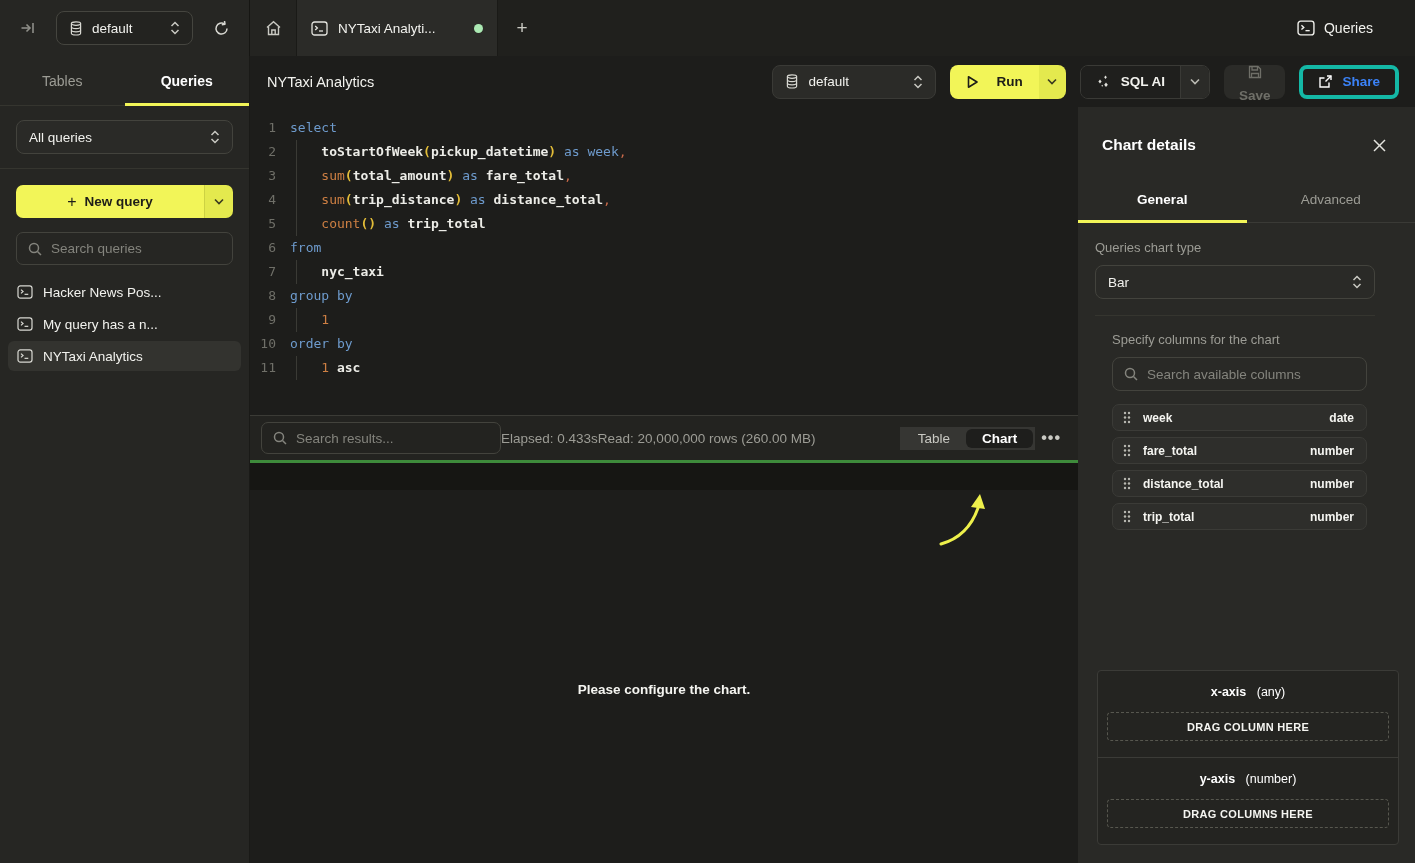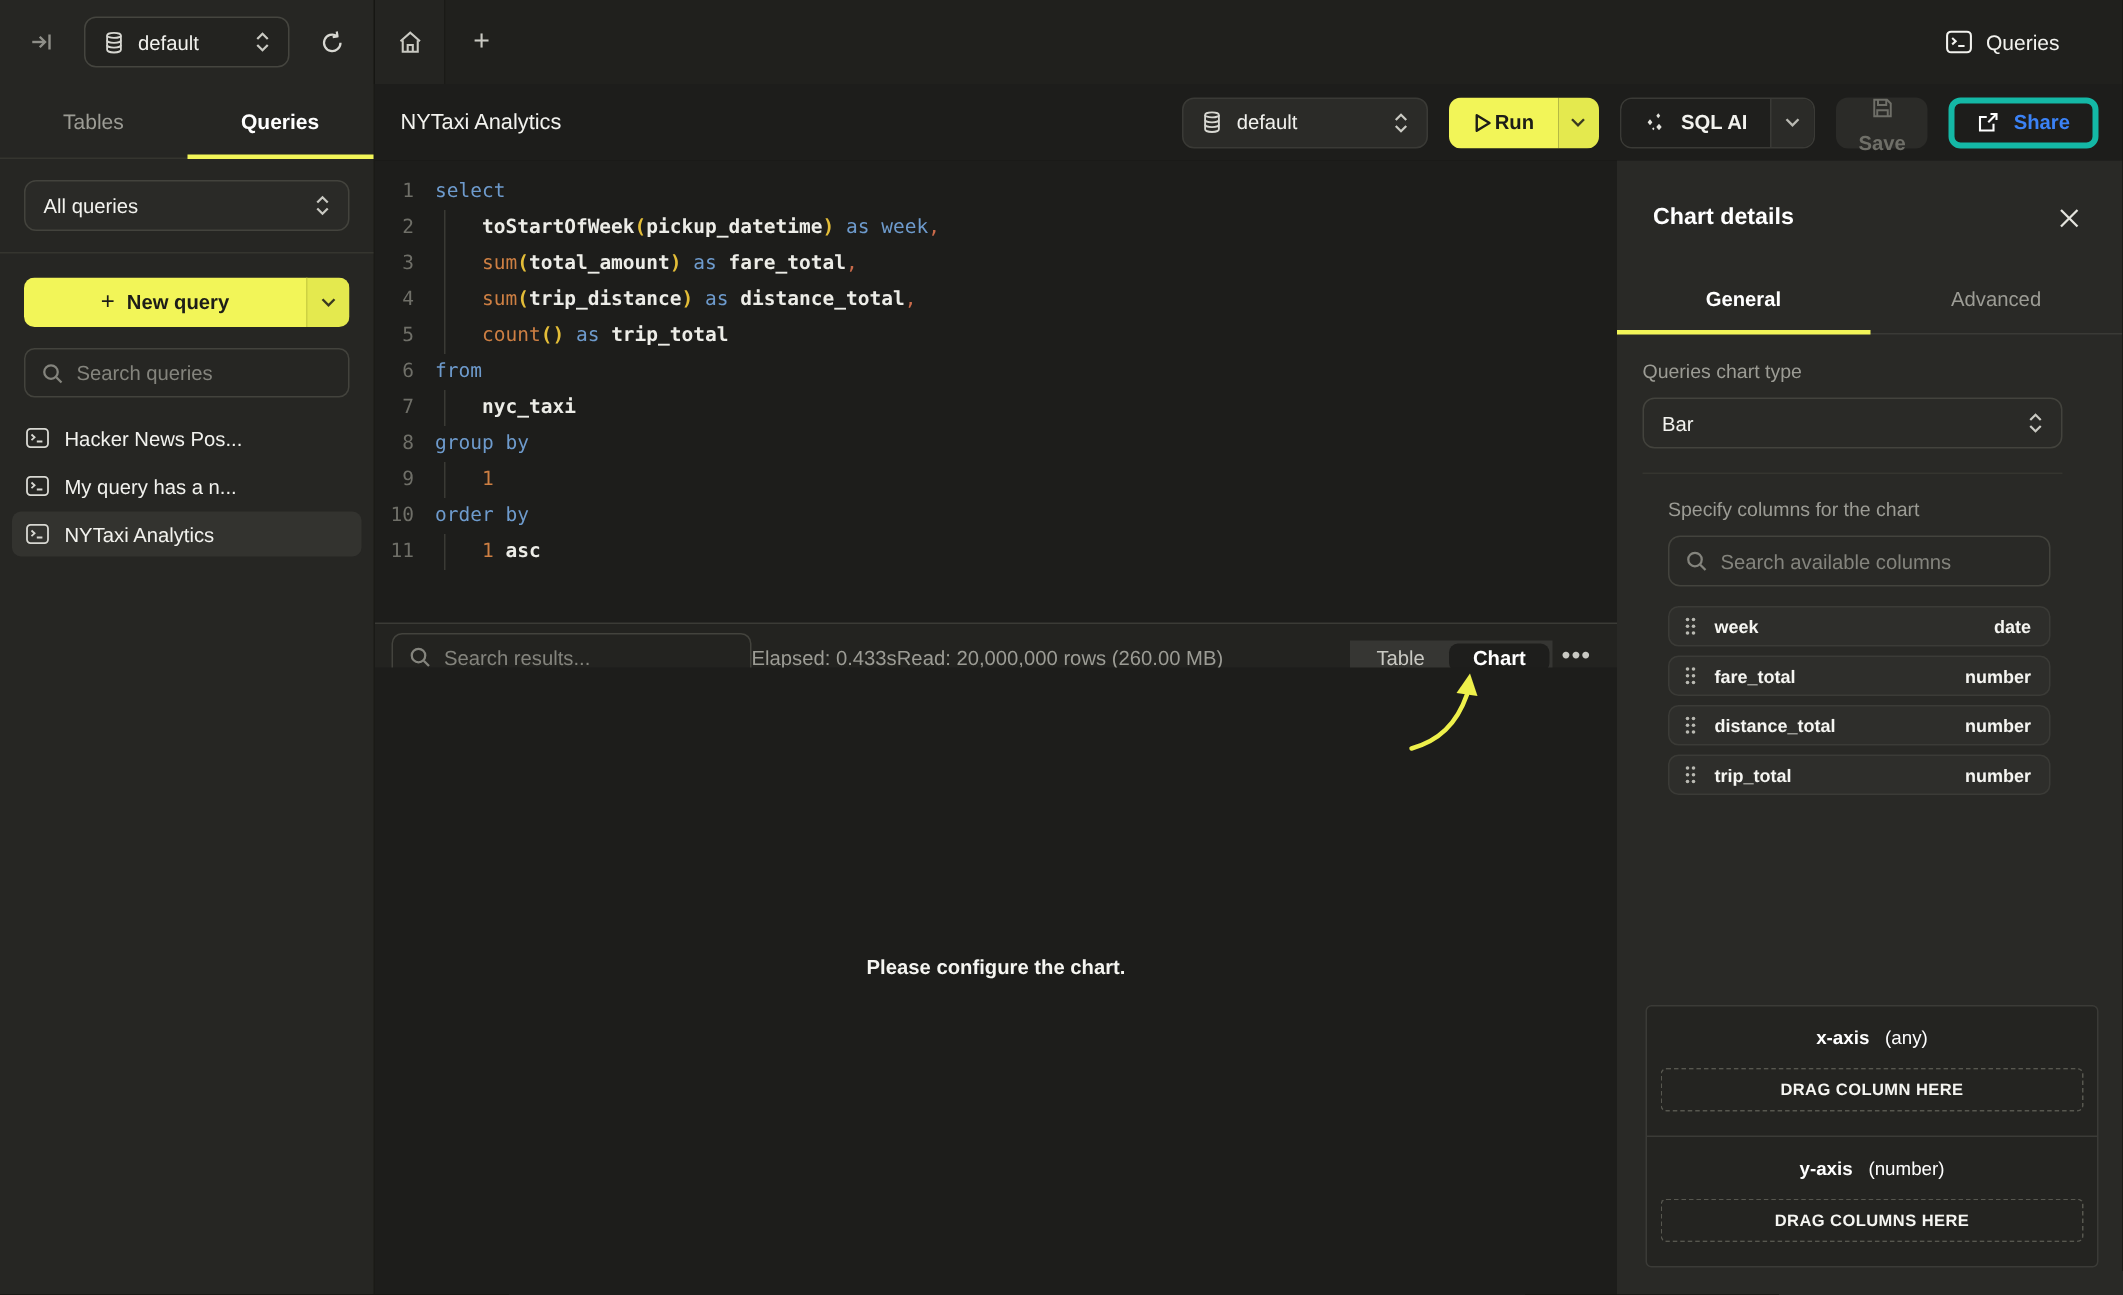--- a/index.html
+++ b/index.html
@@ -67,21 +67,21 @@
   .query-item.selected { background:#33332f; }
   .query-item .q-label { white-space:nowrap; overflow:hidden; }
 
   
   .main-header { position:absolute; top:56px; left:250px; width:1165px; height:51px;
     background:#1d1d1b; display:flex; align-items:center; padding:0 16px 0 17px; }
   .doc-title { font-size:14.5px; color:#f2f2ee; }
   .header-actions { margin-left:auto; display:flex; align-items:center; gap:14px; }
   .db-select-main { width:164px; background:#2b2b28; border:1px solid #3a3a36; height:34px; }
   .split-btn { display:flex; height:34px; border-radius:8px; overflow:hidden; cursor:pointer; }
-  .run-main { background:#f2f558; color:#1d1d18; display:flex; align-items:center; gap:1px;
+  .run-main { background:#f2f558; color:#1d1d18; display:flex; align-items:center; gap:17px;
     padding:0 16px; font-size:13.5px; font-weight:bold; }
   .run-caret { width:27px; background:#e4e94e; display:flex; align-items:center;
     justify-content:center; color:#3a3a20; }
   .sqlai-main { background:#1f1f1d; color:#f2f2ee; display:flex; align-items:center; gap:10px;
     padding:0 15px; font-size:13.5px; font-weight:bold; }
   .sqlai-caret { width:29px; background:#2b2b28; border-left:1px solid #3a3a36;
     display:flex; align-items:center; justify-content:center; color:#b9b9b2; }
   .sqlai-btn { border:1px solid #3a3a36; }
   .btn { display:flex; align-items:center; gap:9px; height:34px; padding:0 15px;
     border-radius:8px; font-size:13.5px; cursor:pointer; }
@@ -116,21 +116,21 @@
   .seg { display:flex; align-items:center; padding:0 16px; border-radius:6px;
     font-size:13.5px; color:#c9c9c3; cursor:pointer; }
   .seg.active { background:#1e1e1c; color:#ffffff; font-weight:bold; }
   .more-btn { color:#c9c9c3; font-size:16px; letter-spacing:1px; padding:0 6px;
     cursor:pointer; font-weight:bold; }
 
   .green-divider { position:absolute; top:460px; left:250px; width:828px; height:3px;
     background:#3e8b3b; cursor:row-resize; }
 
   
-  .chart-area { position:absolute; top:445px; left:250px; width:828px; bottom:0;
+  .chart-area { position:absolute; top:490px; left:250px; width:828px; bottom:0;
     background:#1d1d1b;text-decoration:underline; }
   .chart-msg { position:absolute; top:192px; left:0; width:100%; text-align:center;
     font-size:13.5px; font-weight:bold; color:#f5f5f1; }
   .hint-arrow { position:absolute; left:683px; top:2px; }
 
   
   .right-panel { position:absolute; top:107px; left:1078px; width:337px; bottom:0;
     background:#292926; overflow:hidden; }
   .panel-header { display:flex; align-items:center; padding:26px 24px 20px 24px; }
   .panel-title { font-size:15.5px; font-weight:bold; color:#ffffff; flex:1; }
@@ -204,20 +204,31 @@
   </div>
   <div class="tabstrip">
     <div class="home-btn">
       <span>
         <svg width="17" height="17" viewBox="0 0 17 17" fill="none" stroke="#c9c9c2" stroke-width="1.4">
           <path d="M2 7.5 L8.5 1.8 L15 7.5"></path>
           <path d="M3.5 6.8 V14.5 H13.5 V6.8"></path>
           <path d="M6.8 14.5 V10 H10.2 V14.5"></path>
         </svg>
       </span>
+    </div>
+    <div class="editor-tab">
+      <span>
+        <svg width="17" height="15" viewBox="0 0 17 15" fill="none" stroke="#e4e4de" stroke-width="1.3">
+          <rect x="1" y="1" width="15" height="13" rx="2.5"></rect>
+          <path d="M4.2 5 L6.4 7 L4.2 9"></path>
+            <path d="M8 10 H12"></path>
+        </svg>
+      </span>
+      <span class="tab-label">NYTaxi Analyti...</span>
+      <span class="unsaved-dot"></span>
     </div>
     <div class="tab-plus">+</div>
     <div class="topbar-queries">
       <span>
         <svg width="18" height="16" viewBox="0 0 17 15" fill="none" stroke="#f2f2ee" stroke-width="1.3">
           <rect x="1" y="1" width="15" height="13" rx="2.5"></rect>
           <path d="M4.2 5 L6.4 7 L4.2 9"></path>
             <path d="M8 10 H12"></path>
         </svg>
       </span>

